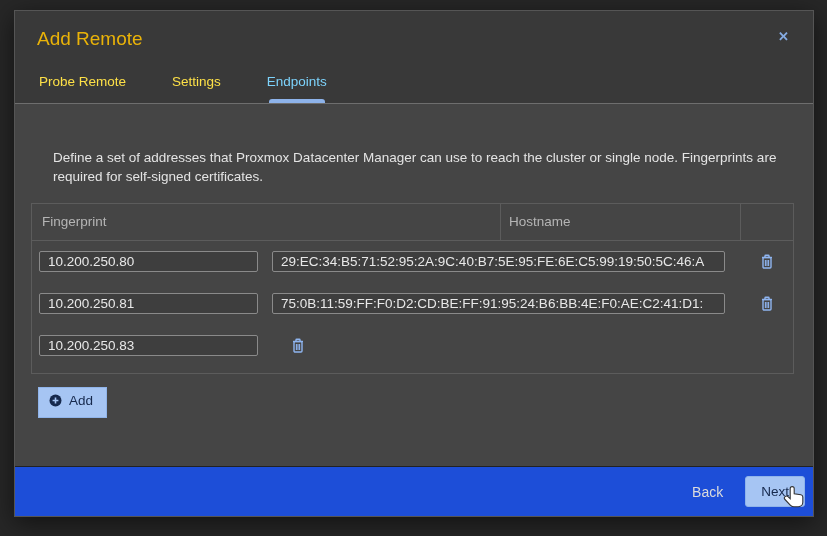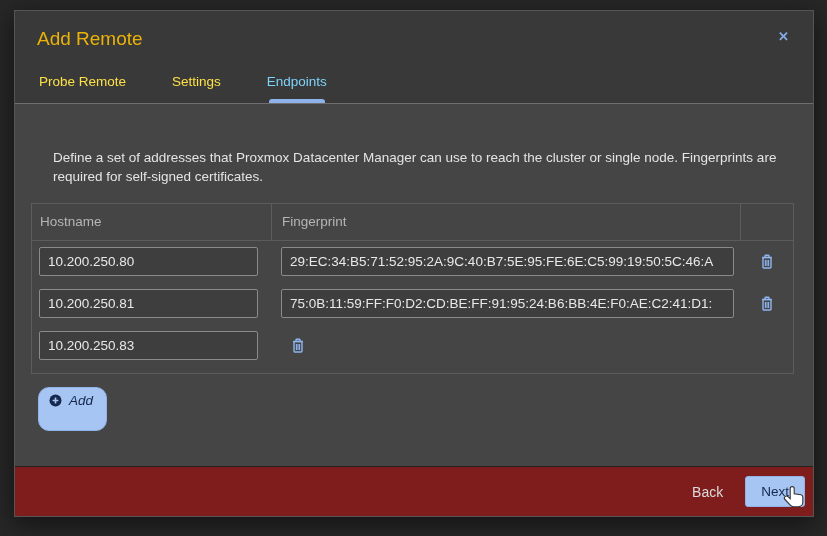--- a/index.html
+++ b/index.html
@@ -48,35 +48,35 @@
   .th{display:flex;align-items:center;height:100%;box-sizing:border-box;}
   .th-hostname{width:240px;padding-left:8px;border-right:1px solid #5c5c5c;}
   .th-fingerprint{flex:1;padding-left:10px;border-right:1px solid #5c5c5c;}
   .th-actions{width:52px;}
   .trow{display:flex;align-items:center;height:42px;}
   .cell-host{width:240px;flex:none;}
   .cell-fp{flex:1;min-width:0;}
   .cell-actions{width:52px;flex:none;display:flex;justify-content:center;align-items:center;}
   .field{
     background:#3e3e3e;border:1px solid #8a8a8a;border-radius:2px;color:#e8e8e8;
-    font-size:13.5px;height:29px;padding:0 8px;box-sizing:border-box;outline:none;
+    font-size:13.5px;height:21px;padding:0 8px;box-sizing:border-box;outline:none;
     font-family:"Liberation Sans", sans-serif;
   }
   .host-field{width:219px;margin-left:7px;}
-  .fp-field{width:calc(100% - 16px);margin-left:9px;}
+  .fp-field{width:calc(100% - 16px);margin-left:0;}
   .trash-btn{background:none;border:none;padding:2px;cursor:pointer;line-height:0;}
   
   .add-btn{
-    margin:13px 0 0 7px;background:#a6c5f3;color:#16294d;border:1px solid #90b4ea;border-radius:11px;
+    margin:13px 0 0 7px;background:#a6c5f3;color:#16294d;border:1px solid #90b4ea;border-radius:0;
     font-size:13.5px;font-family:"Liberation Sans", sans-serif;
-    padding:5px 13px 22px 10px;display:inline-flex;align-items:center;gap:7px;cursor:pointer;font-style:italic;
+    padding:5px 13px 9px 10px;display:inline-flex;align-items:center;gap:7px;cursor:pointer;
   }
   
   .modal-footer{
-    flex:none;height:49px;background:#7f1d1d;border-top:1px solid #222;
+    flex:none;height:49px;background:#1d4ed8;border-top:1px solid #222;
     display:flex;align-items:center;justify-content:flex-end;gap:10px;padding-right:8px;
   }
   .back-btn{
     background:none;border:none;color:#dcdcdc;font-size:14px;padding:7px 12px;cursor:pointer;
     font-family:"Liberation Sans", sans-serif;
   }
   .next-btn{
     background:#a6c5f3;color:#16294d;border:1px solid #90b4ea;border-radius:3px;
     font-size:13.5px;padding:7px 15px;cursor:pointer;min-width:54px;box-sizing:border-box;
     font-family:"Liberation Sans", sans-serif;
@@ -105,22 +105,22 @@
       <span class="tab-underline"></span>
     </div>
   </div>
 
   <div class="modal-body">
 
     <div class="hint-text">Define a set of addresses that Proxmox Datacenter Manager can use to reach the cluster or single node. Fingerprints are required for self-signed certificates.</div>
 
     <div class="endpoints-table">
       <div class="thead">
+        <div class="th th-fingerprint">Fingerprint</div>
         <div class="th th-hostname">Hostname</div>
-        <div class="th th-fingerprint">Fingerprint</div>
         <div class="th th-actions"></div>
       </div>
 
       <div class="trow">
         <div class="cell-host">
           <input class="field host-field" type="text" value="10.200.250.80" style="">
         </div>
         <div class="cell-fp">
           <input class="field fp-field" type="text" value="29:EC:34:B5:71:52:95:2A:9C:40:B7:5E:95:FE:6E:C5:99:19:50:5C:46:A" style="">
         </div>

